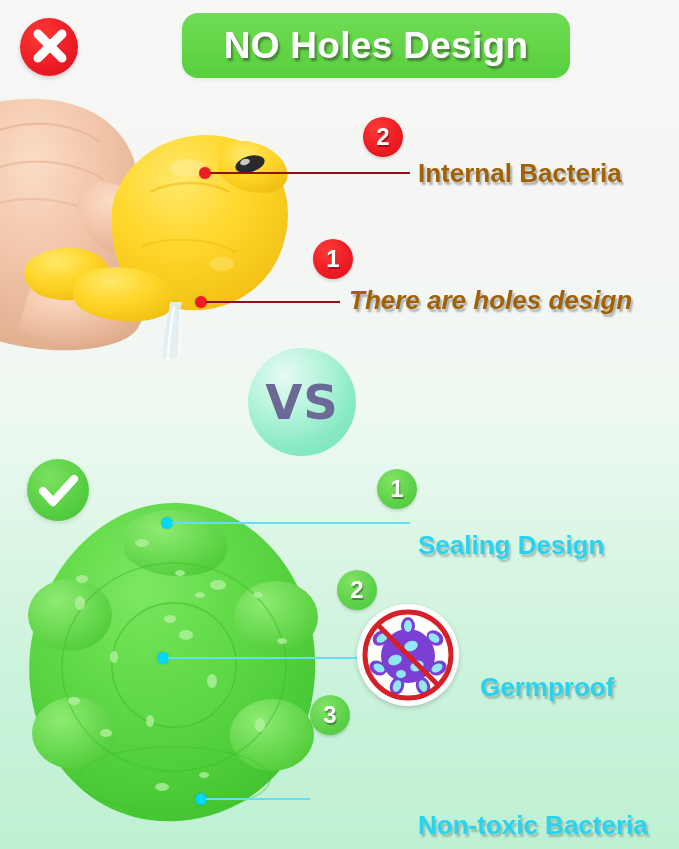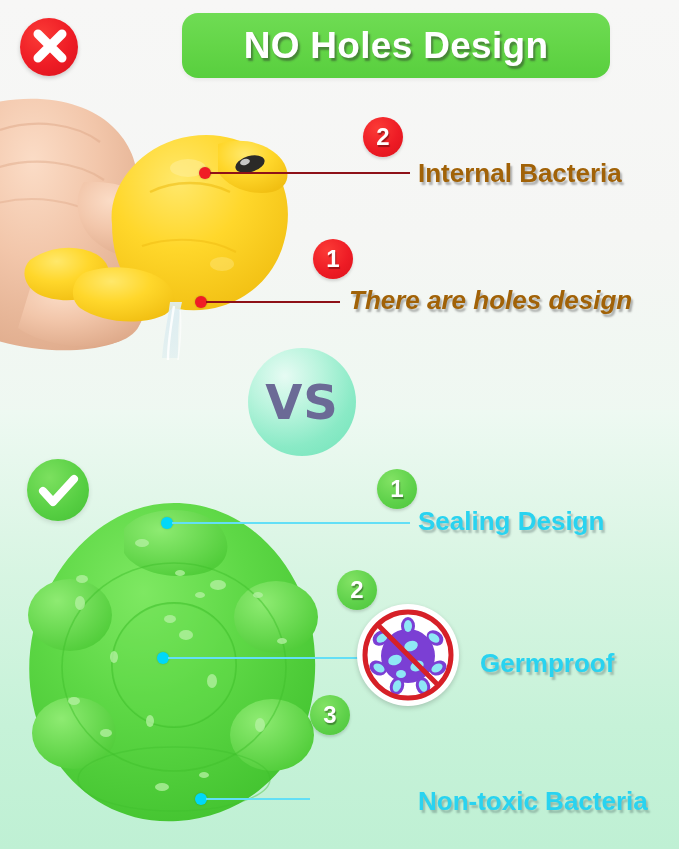--- a/index.html
+++ b/index.html
@@ -16,21 +16,21 @@
     position:absolute;left:0;top:0;width:679px;height:430px;
     background:linear-gradient(180deg,#f7f7f6 0%,#f5f6f4 55%,#eef8f1 100%);
   }
   .bg-bottom{
     position:absolute;left:0;top:410px;width:679px;height:439px;
     background:linear-gradient(180deg,#eef9f2 0%,#d7f5e2 38%,#c6f2d8 72%,#bff0d4 100%);
   }
 
   
   .title-banner{
-    position:absolute;left:182px;top:13px;width:428px;height:65px;
+    position:absolute;left:182px;top:13px;width:388px;height:65px;
     background:linear-gradient(180deg,#6fdc54 0%,#63d547 55%,#58cf3e 100%);
     border-radius:16px;
     display:flex;align-items:center;justify-content:center;
     box-shadow:0 2px 4px rgba(0,0,0,.06);
   }
   .title-text{
     font-size:37px;font-weight:bold;color:#ffffff;letter-spacing:.3px;
     text-shadow:2px 3px 2px rgba(40,40,40,.45);
     white-space:nowrap;
   }
@@ -89,20 +89,21 @@
     position:absolute;white-space:nowrap;font-weight:bold;
   }
   .label-green{
     font-size:26px;color:#a16207;
     text-shadow:2px 3px 2px rgba(60,60,60,.38);
     text-align:center;
   }
   .label-cyan{
     font-size:26px;color:#29d3f0;
     text-shadow:2px 3px 2px rgba(60,80,80,.32);
+    margin-top:24px;
   }
 
   
   .line-red{position:absolute;height:2px;background:#8e1118;}
   .line-cyan{position:absolute;height:2px;background:#63dff6;}
   .dot{position:absolute;width:12px;height:12px;border-radius:50%;}
   .dot-red{background:#f01c25;box-shadow:0 0 2px rgba(0,0,0,.25);}
   .dot-cyan{background:#00d8f8;box-shadow:0 0 2px rgba(0,0,0,.2);}
 
   

